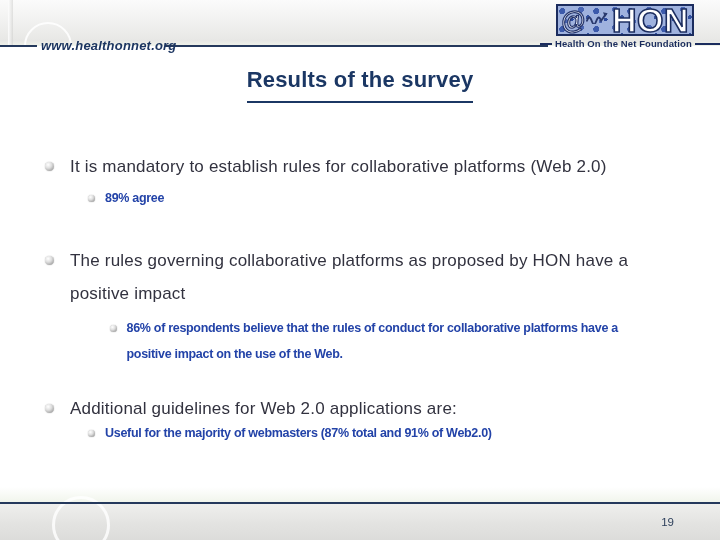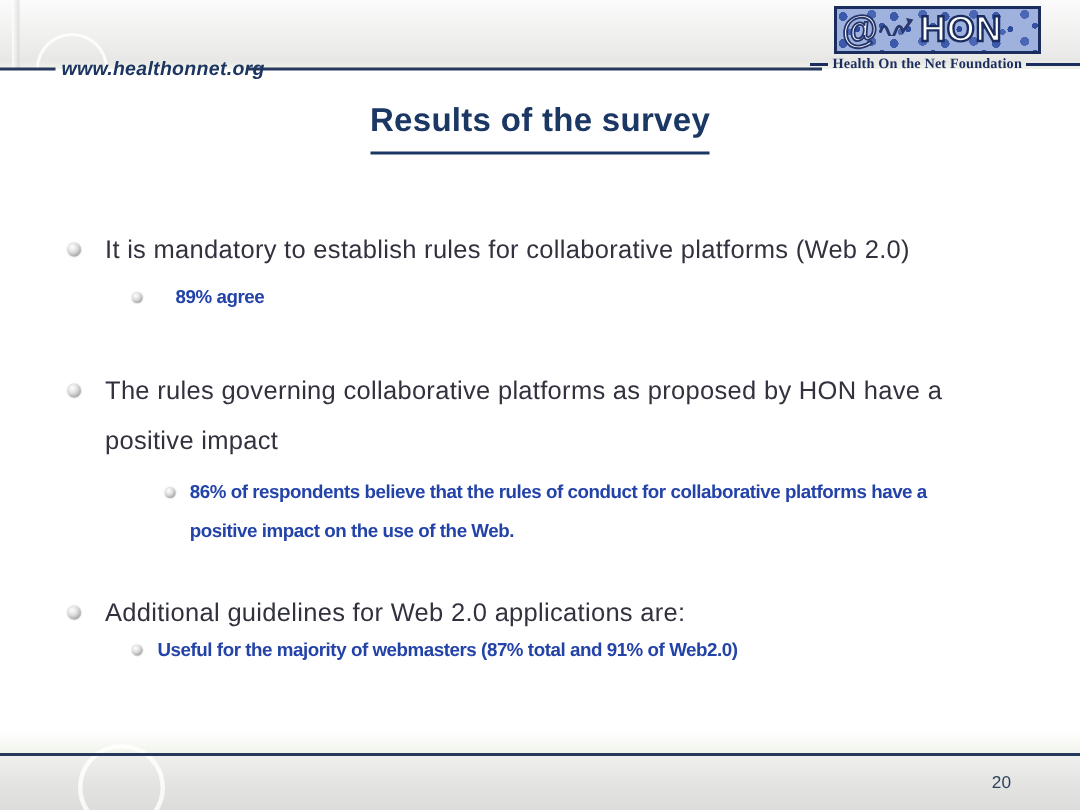--- a/index.html
+++ b/index.html
@@ -52,33 +52,32 @@
     background-size:34px 18px;
     display:flex; align-items:center; justify-content:flex-start;
     padding:0 3px; overflow:hidden;
   }
   .logo-at {
     font-size:25px; font-weight:bold; color:#f4f6fc; line-height:1;
     -webkit-text-stroke:1.2px #25356b; transform:rotate(-8deg);
   }
   .logo-squiggle { margin:0 1px 6px 1px; }
   .logo-hon {
-    font-size:24px; font-weight:900; letter-spacing:.5px; line-height:1;
+    font-size:34px; font-weight:900; letter-spacing:.5px; line-height:1;
     color:#ffffff; -webkit-text-stroke:1.6px #1b2c5e;
   }
   .logo-tagline-row {
     margin-top:2px; display:flex; align-items:center; gap:3px; width:100%;
   }
   .tag-dash { height:2px; background:#1b2c5e; }
   .tag-dash.left { width:12px; }
   .tag-dash.right { flex:1; }
   .logo-tagline {
     font-size:9.5px; font-weight:bold; color:#1b2c5e; white-space:nowrap;
     letter-spacing:.1px;
-    font-family:Liberation Serif, serif;
   }
 
   
   .title-wrap { position:absolute; left:0; top:67px; width:720px; text-align:center; }
   .page-title {
     display:inline-block; font-size:22px; font-weight:bold; color:#1b3764;
     border-bottom:2px solid #1b3764; padding-bottom:8px; letter-spacing:.2px;
   }
 
   
@@ -94,21 +93,21 @@
   .main-text {
     font-size:17px; color:#32323f; line-height:33px; letter-spacing:.2px;
     max-width:600px;
   }
   .sub-row { left:88px; width:580px; }
   .sub-text {
     font-size:12.5px; font-weight:bold; color:#2343a8; line-height:26px;
     letter-spacing:-.3px; max-width:520px;
   }
   .row-b1 { top:150px; }
-  .row-s1 { top:185px;gap:12px; }
+  .row-s1 { top:185px; }
   .row-b2 { top:244px; }
   .row-s2 { top:315px;justify-content:center; }
   .row-b3 { top:392px; }
   .row-s3 { top:420px; }
 
   
   .footer-pre {
     position:absolute; left:0; top:487px; width:720px; height:15px; z-index:0;
     background:linear-gradient(to bottom,#ffffff,#f1f5ec);
   }
@@ -179,15 +178,15 @@
   </div>
   <div class="row sub-row row-s3">
     <span class="sphere sm"></span>
     <div class="sub-text">Useful for the majority of webmasters (87% total and 91% of Web2.0)</div>
   </div>
 
   <div class="footer-pre"></div>
   <div class="footer-band"></div>
   <div class="deco-circle bottom"></div>
   <div class="footer-rule"></div>
-  <div class="page-number">20</div>
+  <div class="page-number">19</div>
 
 </div>
 
 </body></html>

